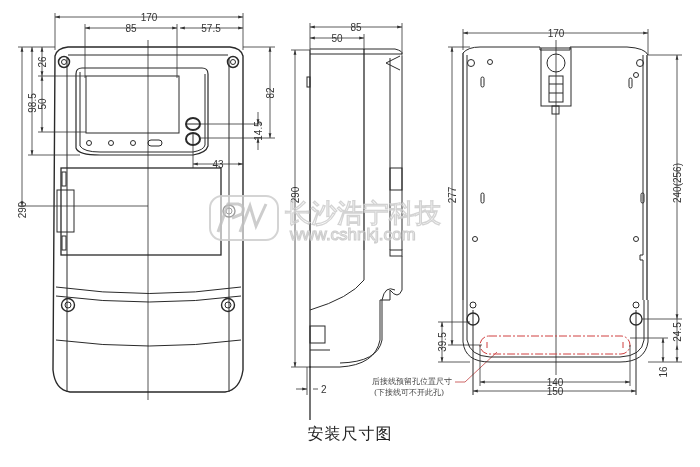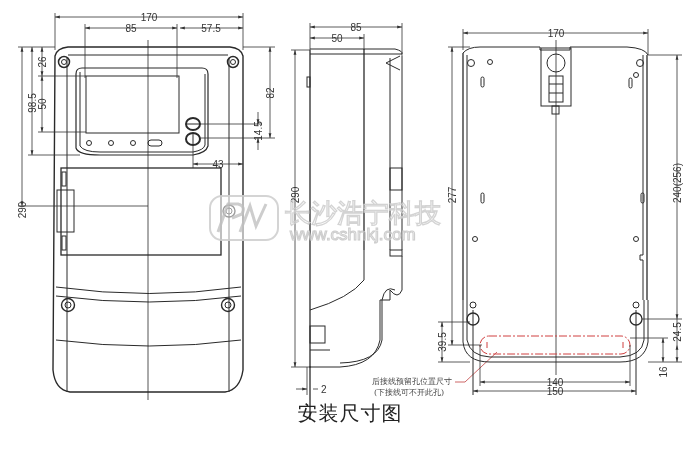--- a/index.html
+++ b/index.html
@@ -2,21 +2,21 @@
 <html><head>
 <meta charset="utf-8">
 <style>
   html,body{margin:0;padding:0;background:#ffffff;}
   body{width:700px;height:467px;position:relative;overflow:hidden;font-family:"DejaVu Sans",sans-serif;}
   #drawing{position:absolute;left:0;top:0;width:700px;height:467px;}
   .dim{font-family:"Liberation Sans",sans-serif;font-size:10px;fill:#333;}
   .note{font-family:"DejaVu Serif",serif;font-size:8px;fill:#444;}
   .wm-cn{font-family:"DejaVu Sans",sans-serif;font-size:26px;fill:none;stroke:#cfcfcf;stroke-width:1.3;}
   .wm-url{font-family:"Liberation Sans",sans-serif;font-size:17px;fill:none;stroke:#c8c8c8;stroke-width:1.1;}
-  #caption{position:absolute;left:0;width:700px;top:400px;text-align:center;font-family:"DejaVu Sans",sans-serif;font-size:20px;color:#222;letter-spacing:1px;}
+  #caption{position:absolute;left:0;width:700px;top:424px;text-align:center;font-family:"DejaVu Sans",sans-serif;font-size:16px;color:#222;letter-spacing:1px;}
 </style>
 </head>
 <body>
 
 <svg id="drawing" viewBox="0 0 700 467" xmlns="http://www.w3.org/2000/svg">
   <defs>
     <marker id="arr" viewBox="0 0 10 10" refX="10" refY="5" markerWidth="6" markerHeight="6" orient="auto-start-reverse">
       <path d="M0,2 L10,5 L0,8 z" fill="#333"></path>
     </marker>
   </defs>

